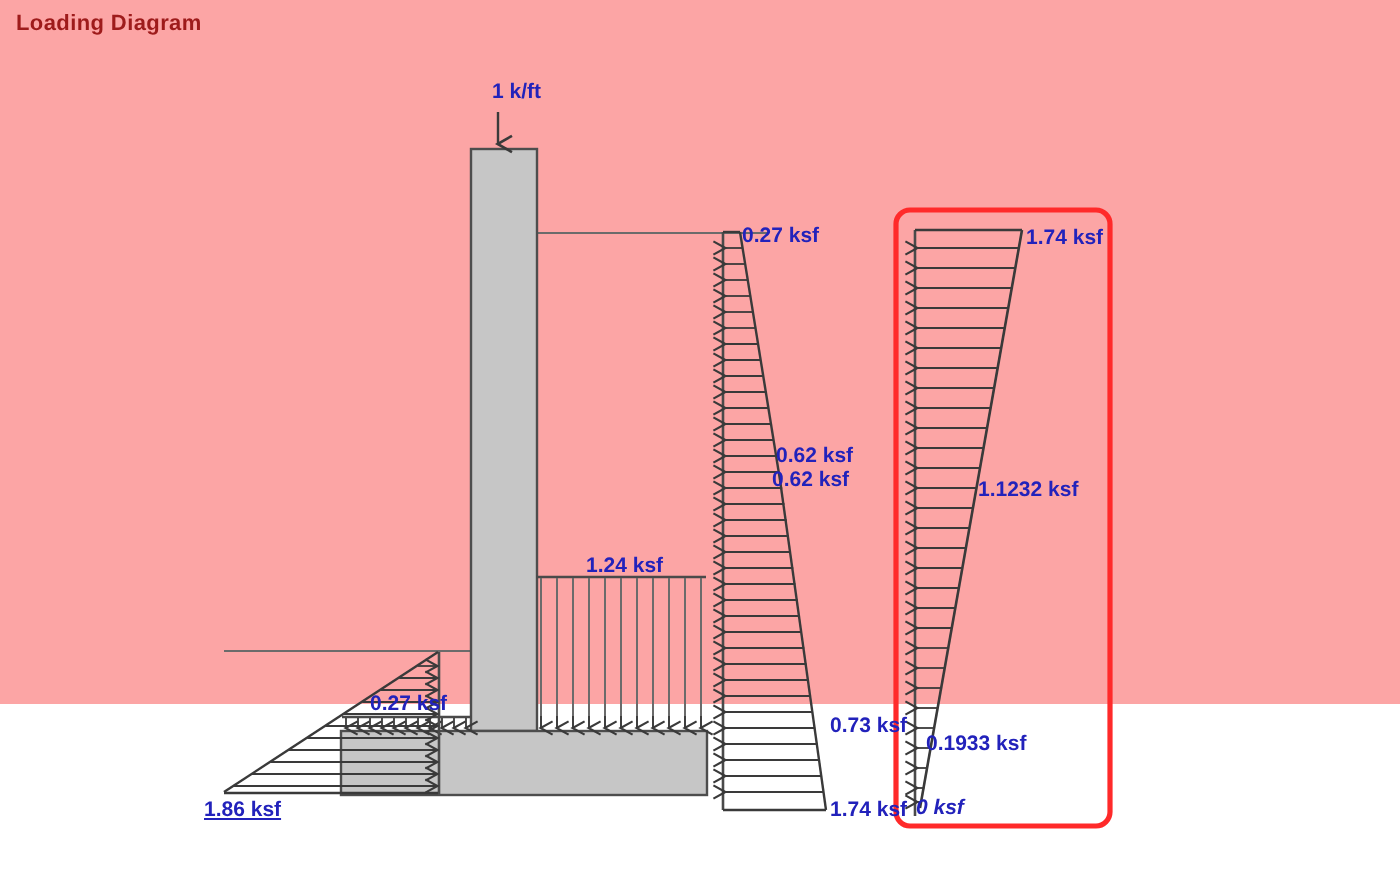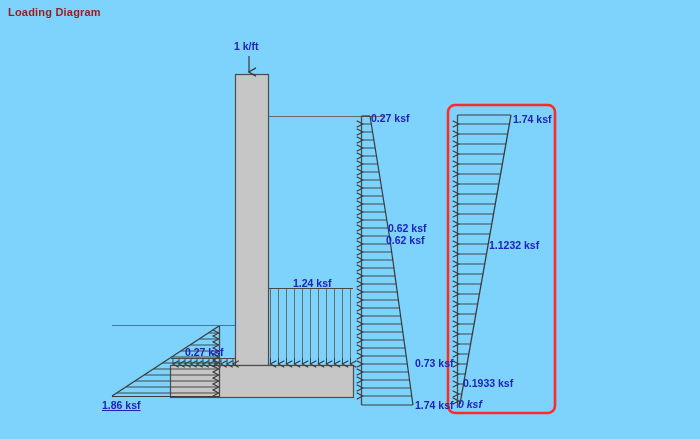--- a/index.html
+++ b/index.html
@@ -11,22 +11,22 @@
   body {
     font-family: "Liberation Sans", sans-serif;
     width: 700px;
     height: 439px;
     overflow: hidden;
     position: relative;
   }
   #stage {
     position: relative;
     width: 700px;
-    height: 439px;
-    background: #7dd3fc;
+    height: 352px;
+    background: #fca5a5;
   }
   #title {
     position: absolute;
     left: 8px;
     top: 6px;
     font-size: 11px;
     font-weight: bold;
     color: #9e1b1b;
     letter-spacing: 0.2px;
     white-space: nowrap;
@@ -244,21 +244,21 @@
         <line x1="467.4" y1="364" x2="458.5" y2="364" marker-end="url(#ar-left)"></line>
         <line x1="465.6" y1="374" x2="458.5" y2="374" marker-end="url(#ar-left)"></line>
         <line x1="463.9" y1="384" x2="458.5" y2="384" marker-end="url(#ar-left)"></line>
         <line x1="462.1" y1="394" x2="458.5" y2="394" marker-end="url(#ar-left)"></line>
         <line x1="460.8" y1="401" x2="458.5" y2="401" marker-end="url(#ar-left)"></line>
       </g>
     </g>
 
   </svg>
 
-  <div class="lbl" style="left:234px; top:41px;">1 k/ft</div>
+  <div class="lbl" style="left:246px; top:41px;">1 k/ft</div>
 
   <div class="lbl" style="left:371px; top:113px;">0.27 ksf</div>
 
   <div class="lbl" style="left:388px; top:223px;">0.62 ksf</div>
 
   <div class="lbl" style="left:386px; top:235px;">0.62 ksf</div>
 
   <div class="lbl" style="left:415px; top:358px;">0.73 ksf</div>
 
   <div class="lbl" style="left:415px; top:400px;">1.74 ksf</div>
@@ -266,17 +266,17 @@
   <div class="lbl" style="left:185px; top:347px;">0.27 ksf</div>
 
   <div class="lbl" style="left:293px; top:278px;">1.24 ksf</div>
 
   <div class="lbl" style="left:102px; top:400px;text-decoration:underline;">1.86 ksf</div>
 
   <div class="lbl" style="left:513px; top:114px;">1.74 ksf</div>
 
   <div class="lbl" style="left:489px; top:240px;">1.1232 ksf</div>
 
-  <div class="lbl" style="left:463px; top:367px;margin-top:11px;">0.1933 ksf</div>
+  <div class="lbl" style="left:463px; top:367px;">0.1933 ksf</div>
 
   <div class="lbl" style="left:458px; top:399px;font-style:italic;">0 ksf</div>
 
 </div>
 
 </body></html>

